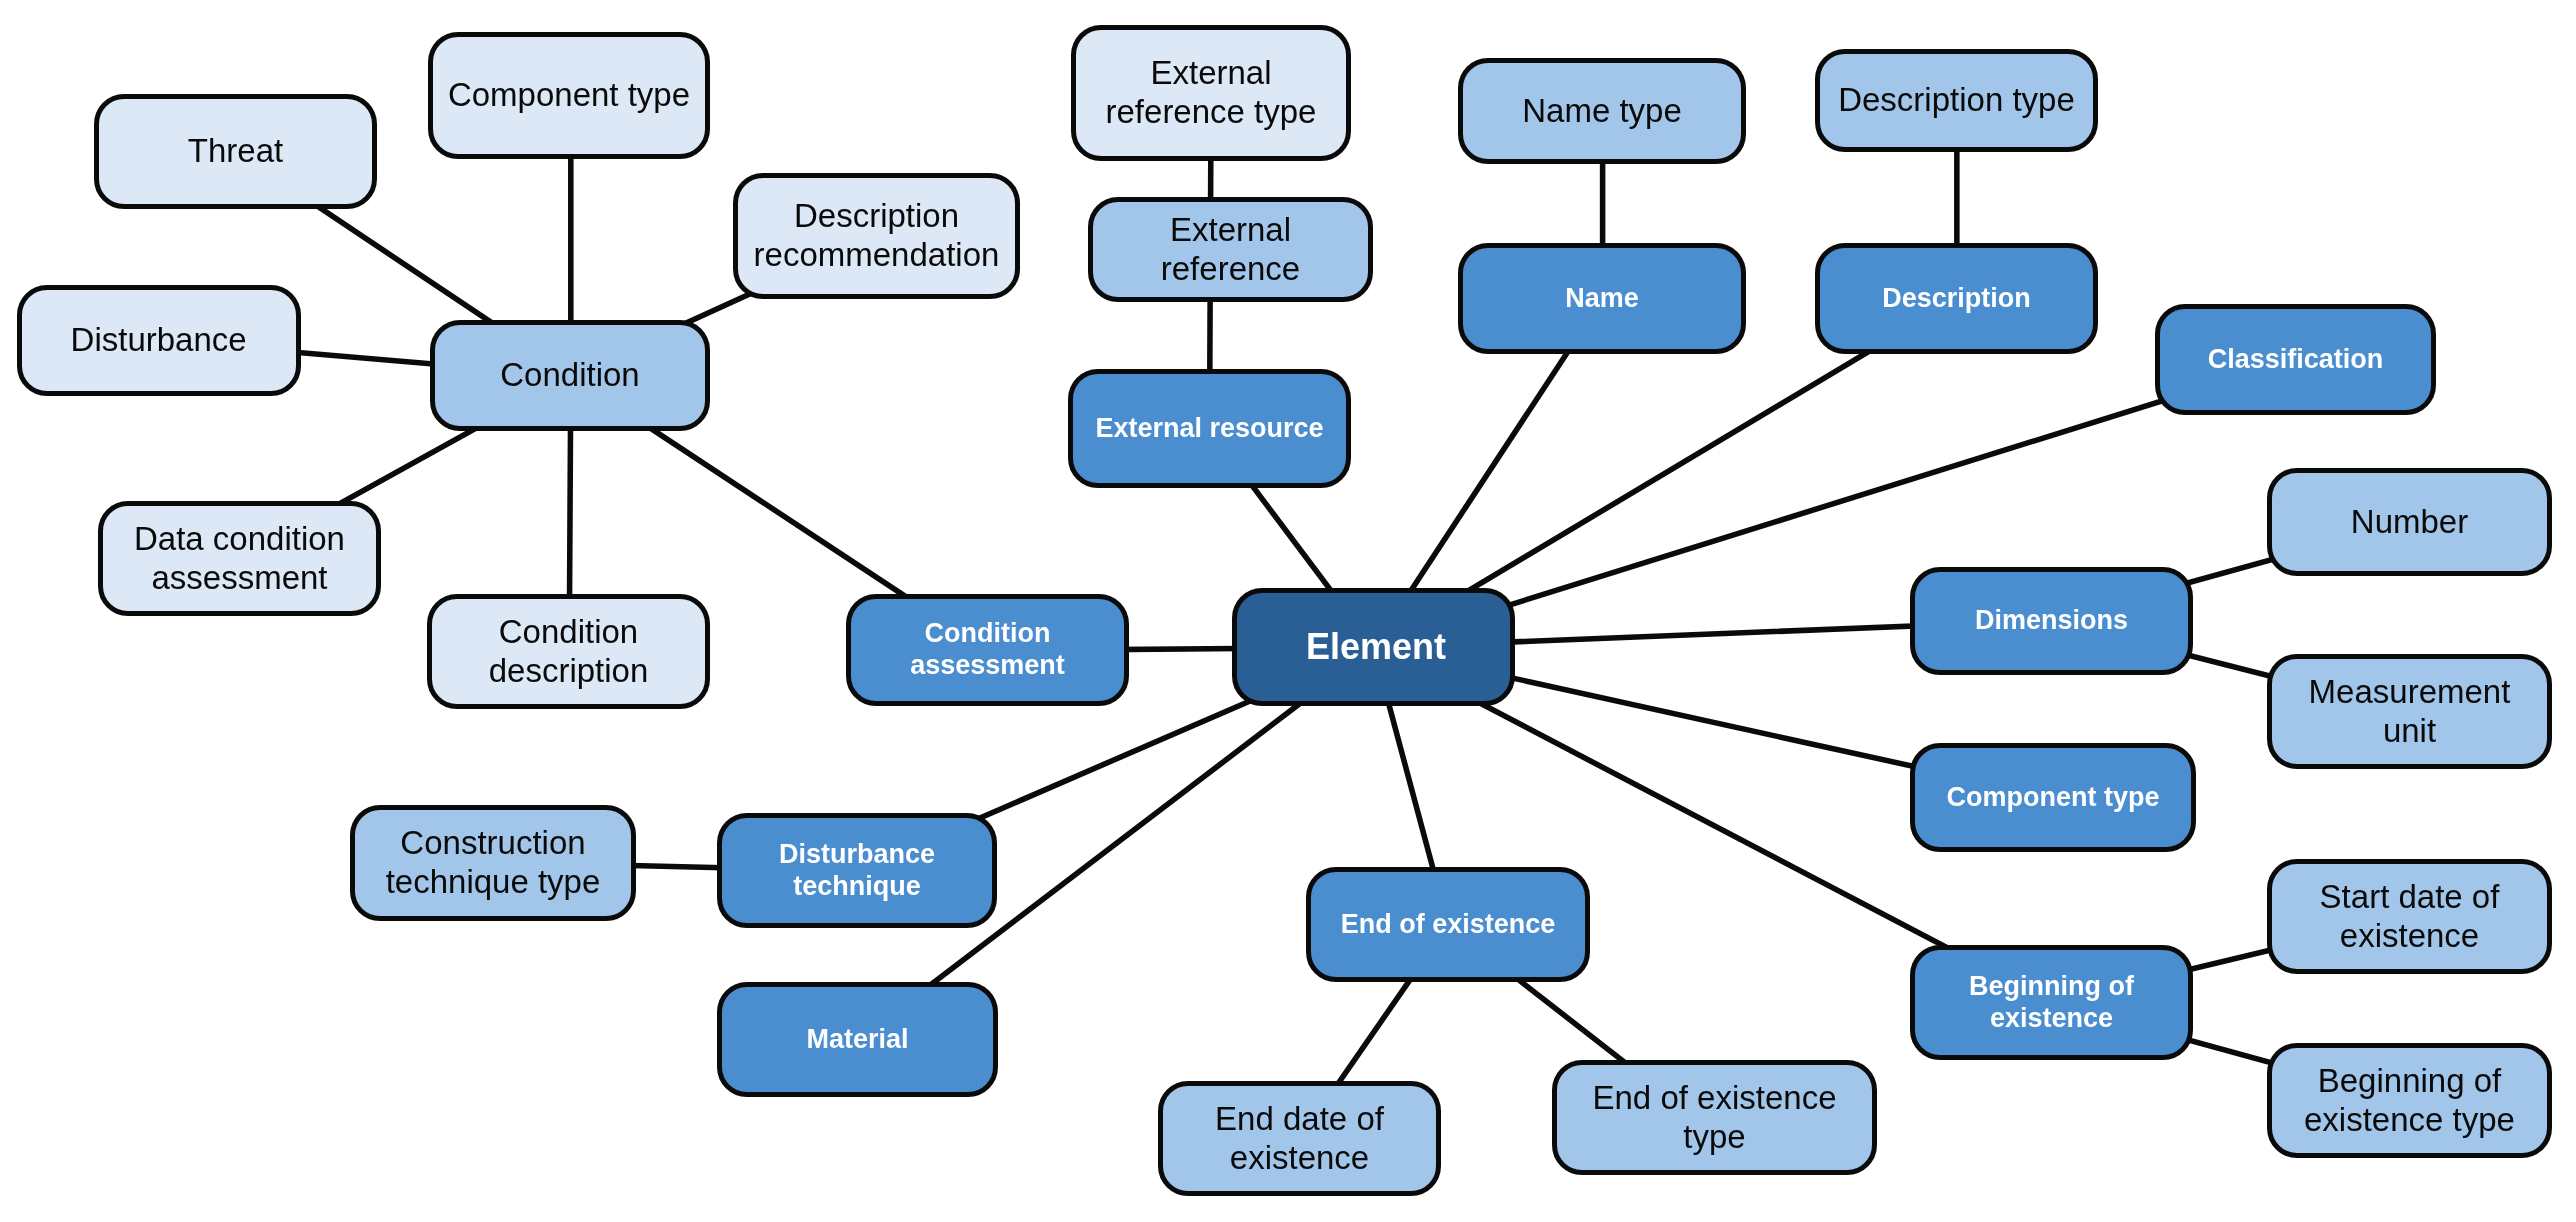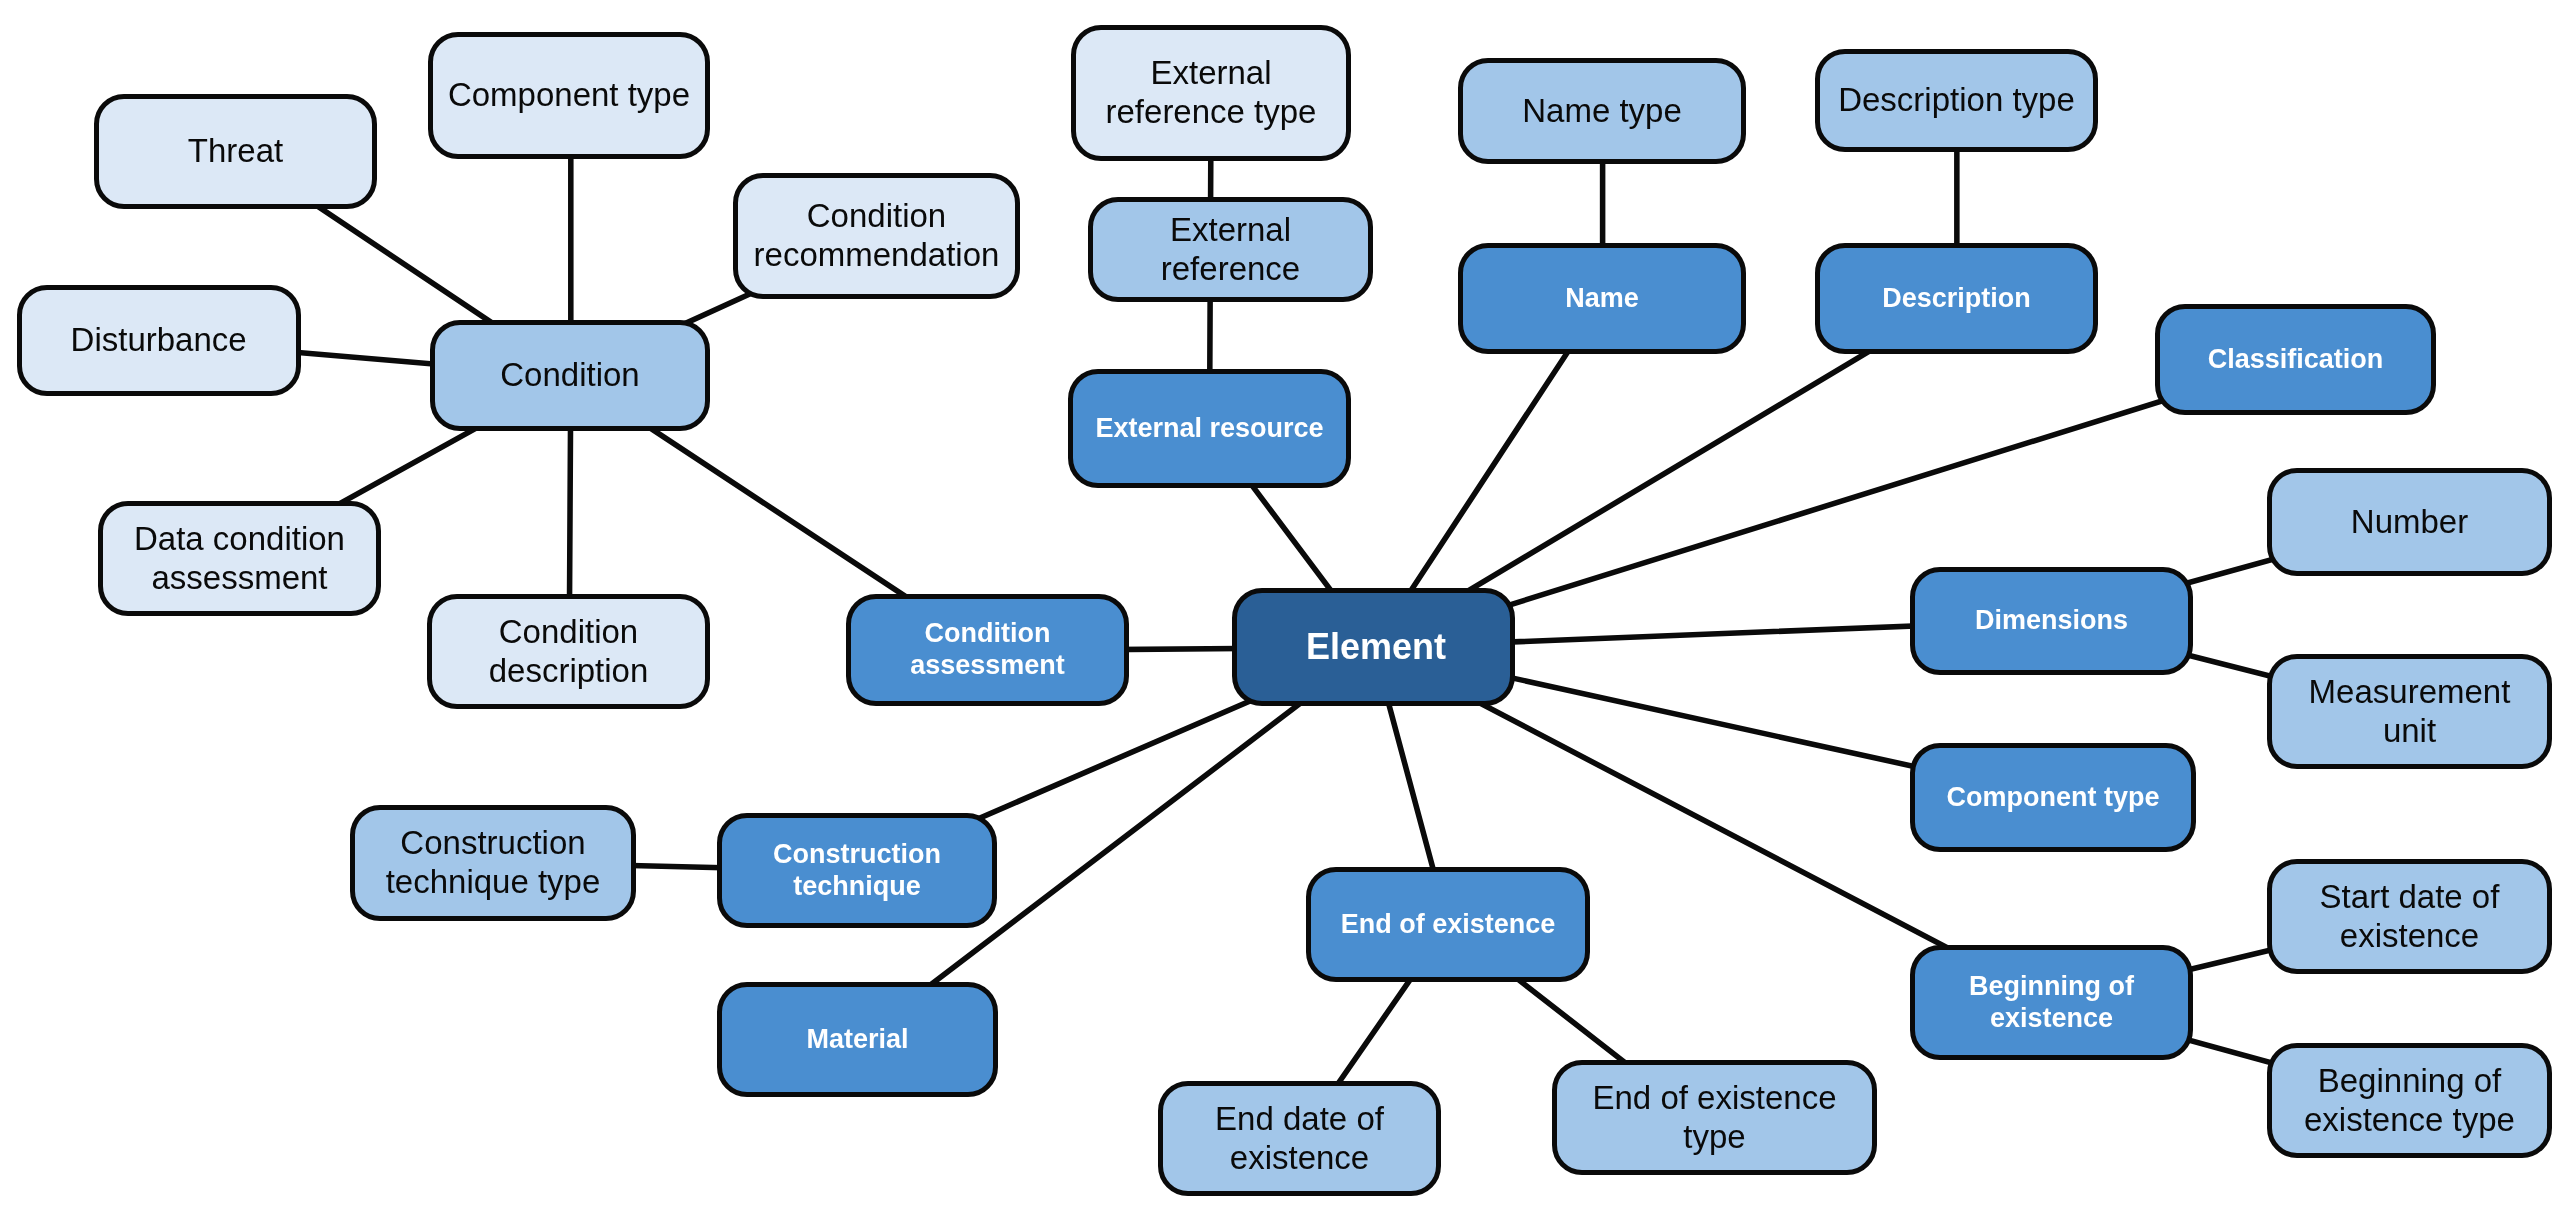--- a/index.html
+++ b/index.html
@@ -74,21 +74,21 @@
     <line x1="1827" y1="1167" x2="2139" y2="1410"></line>
     <line x1="622" y1="1088" x2="1082" y2="1099"></line>
     <line x1="1082" y1="1099" x2="1733" y2="817"></line>
     <line x1="1083" y1="1312" x2="1733" y2="817"></line>
   </svg>
 
   <div class="node t1" style="left:94px;top:94px;width:283px;height:115px">Threat</div>
   <div class="node t1" style="left:428px;top:32px;width:282px;height:127px">Component type</div>
   <div class="node t1" style="left:16.6px;top:285px;width:284px;height:111px">Disturbance</div>
   <div class="node t2" style="left:430px;top:320px;width:280px;height:111px">Condition</div>
-  <div class="node t1" style="left:733px;top:173px;width:287px;height:126px">Condition recommendation</div>
+  <div class="node t1" style="left:733px;top:173px;width:287px;height:126px">Description recommendation</div>
   <div class="node t1" style="left:98px;top:501px;width:283px;height:115px">Data condition assessment</div>
   <div class="node t1" style="left:427px;top:594px;width:283px;height:115px">Condition description</div>
   <div class="node t1" style="left:1071px;top:24.6px;width:280px;height:136px">External reference type</div>
   <div class="node t2" style="left:1088px;top:197px;width:285px;height:105px">External reference</div>
   <div class="node t3" style="left:1068px;top:369px;width:283px;height:119px">External resource</div>
   <div class="node t2" style="left:1458px;top:58px;width:288px;height:106px">Name type</div>
   <div class="node t3" style="left:1458px;top:243px;width:288px;height:111px">Name</div>
   <div class="node t2" style="left:1815px;top:49px;width:283px;height:103px">Description type</div>
   <div class="node t3" style="left:1815px;top:243px;width:283px;height:111px">Description</div>
   <div class="node t3" style="left:2155px;top:304px;width:281px;height:111px">Classification</div>
@@ -96,19 +96,19 @@
   <div class="node t3" style="left:1910px;top:567px;width:283px;height:108px">Dimensions</div>
   <div class="node t2" style="left:2267px;top:654px;width:285px;height:115px">Measurement unit</div>
   <div class="node t3" style="left:1910px;top:743px;width:286px;height:109px">Component type</div>
   <div class="node t3" style="left:1910px;top:945px;width:283px;height:115px">Beginning of existence</div>
   <div class="node t2" style="left:2267px;top:859px;width:285px;height:115px">Start date of existence</div>
   <div class="node t2" style="left:2267px;top:1043px;width:285px;height:115px">Beginning of existence type</div>
   <div class="node t3" style="left:1306px;top:867px;width:284px;height:115px">End of existence</div>
   <div class="node t2" style="left:1158px;top:1081px;width:283px;height:115px">End date of existence</div>
   <div class="node t2" style="left:1552px;top:1060px;width:325px;height:115px">End of existence type</div>
   <div class="node t2" style="left:350px;top:805px;width:286px;height:116px">Construction technique type</div>
-  <div class="node t3" style="left:717px;top:813px;width:280px;height:115px">Construction technique</div>
+  <div class="node t3" style="left:717px;top:813px;width:280px;height:115px">Disturbance technique</div>
   <div class="node t3" style="left:717px;top:982px;width:281px;height:115px">Material</div>
   <div class="node t3" style="left:846px;top:594px;width:283px;height:112px">Condition assessment</div>
   <div class="node t4" style="left:1232px;top:588px;width:283px;height:118px">Element</div>
 
 </div>
 
 
 </body></html>

